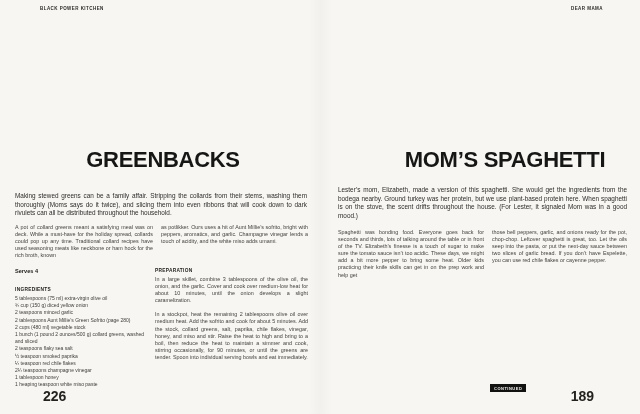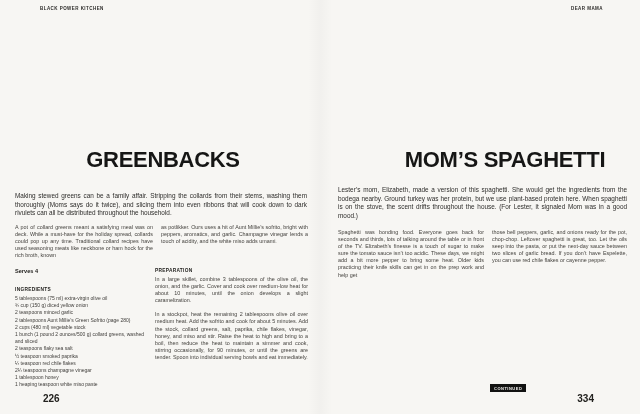--- a/index.html
+++ b/index.html
@@ -70,21 +70,21 @@
   .prep{
     position:absolute;left:155px;top:276px;width:153px;
   }
   .prep p{
     margin:0 0 7px 0;
     font-size:5.4px;line-height:7.1px;color:#45433f;
     text-align:justify;
   }
   .page-number{
     position:absolute;bottom:10px;
-    font-size:10px;font-weight:700;color:#23221f;
+    font-size:14px;font-weight:700;color:#23221f;
   }
   .page-number.left{left:43px;}
   .page-number.right{right:46px;}
   .continued-badge{
     position:absolute;left:490px;top:384px;
     background:#121211;color:#f4f3f0;
     font-size:4px;font-weight:700;letter-spacing:0.5px;
     padding:1.5px 4px 1px 4px;
     text-transform:uppercase;
   }
@@ -131,15 +131,15 @@
     <div class="page-number left">226</div>
   </section>
 
   <section>
     <h1 class="page-title right">MOM’S SPAGHETTI</h1>
     <p class="intro right">Lester’s mom, Elizabeth, made a version of this spaghetti. She would get the ingredients from the bodega nearby. Ground turkey was her protein, but we use plant-based protein here. When spaghetti is on the stove, the scent drifts throughout the house. (For Lester, it signaled Mom was in a good mood.)</p>
     <p class="bodycol r-col1">Spaghetti was bonding food. Everyone goes back for seconds and thirds, lots of talking around the table or in front of the TV. Elizabeth’s finesse is a touch of sugar to make sure the tomato sauce isn’t too acidic. These days, we might add a bit more pepper to bring some heat. Older kids practicing their knife skills can get in on the prep work and help get</p>
     <p class="bodycol r-col2">those bell peppers, garlic, and onions ready for the pot, chop-chop. Leftover spaghetti is great, too. Let the oils seep into the pasta, or put the next-day sauce between two slices of garlic bread. If you don’t have Espelette, you can use red chile flakes or cayenne pepper.</p>
 
     <span class="continued-badge">CONTINUED</span>
-    <div class="page-number right">334</div>
+    <div class="page-number right">189</div>
   </section>
 </div>
 
 </body></html>

